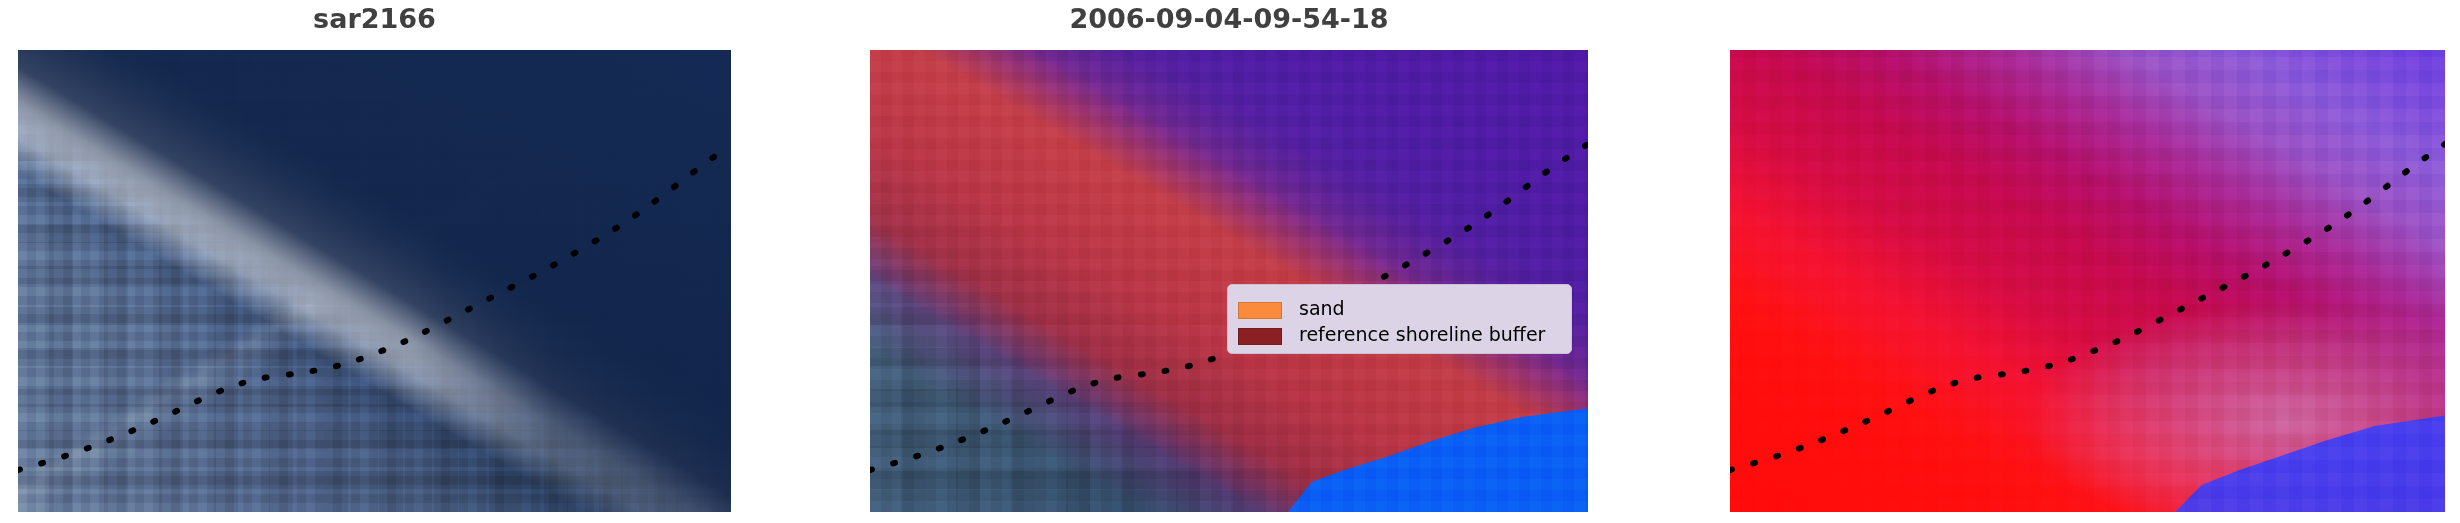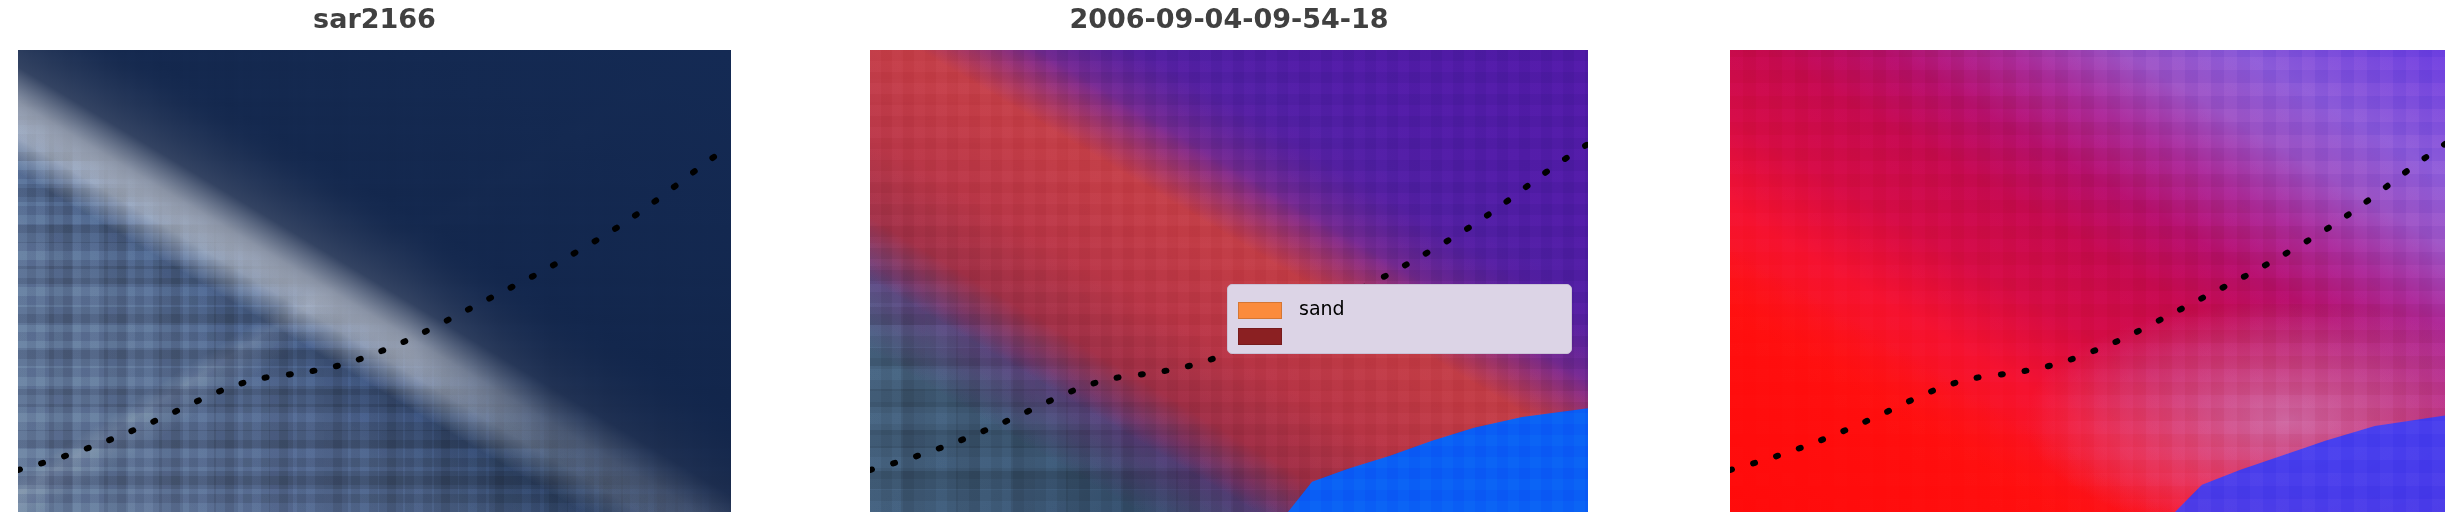--- a/index.html
+++ b/index.html
@@ -313,17 +313,18 @@
     <div class="legend-row">
       <span class="legend-swatch" style="background:#fb8b3c;"></span>
       <span class="legend-label">sand</span>
     </div>
 
 
 
 
     <div class="legend-row">
       <span class="legend-swatch" style="background:#8b2022;"></span>
+      <span class="legend-label">reference shoreline buffer</span>
     </div>
 
   </div>
 
 </div>
 
 </body></html>

